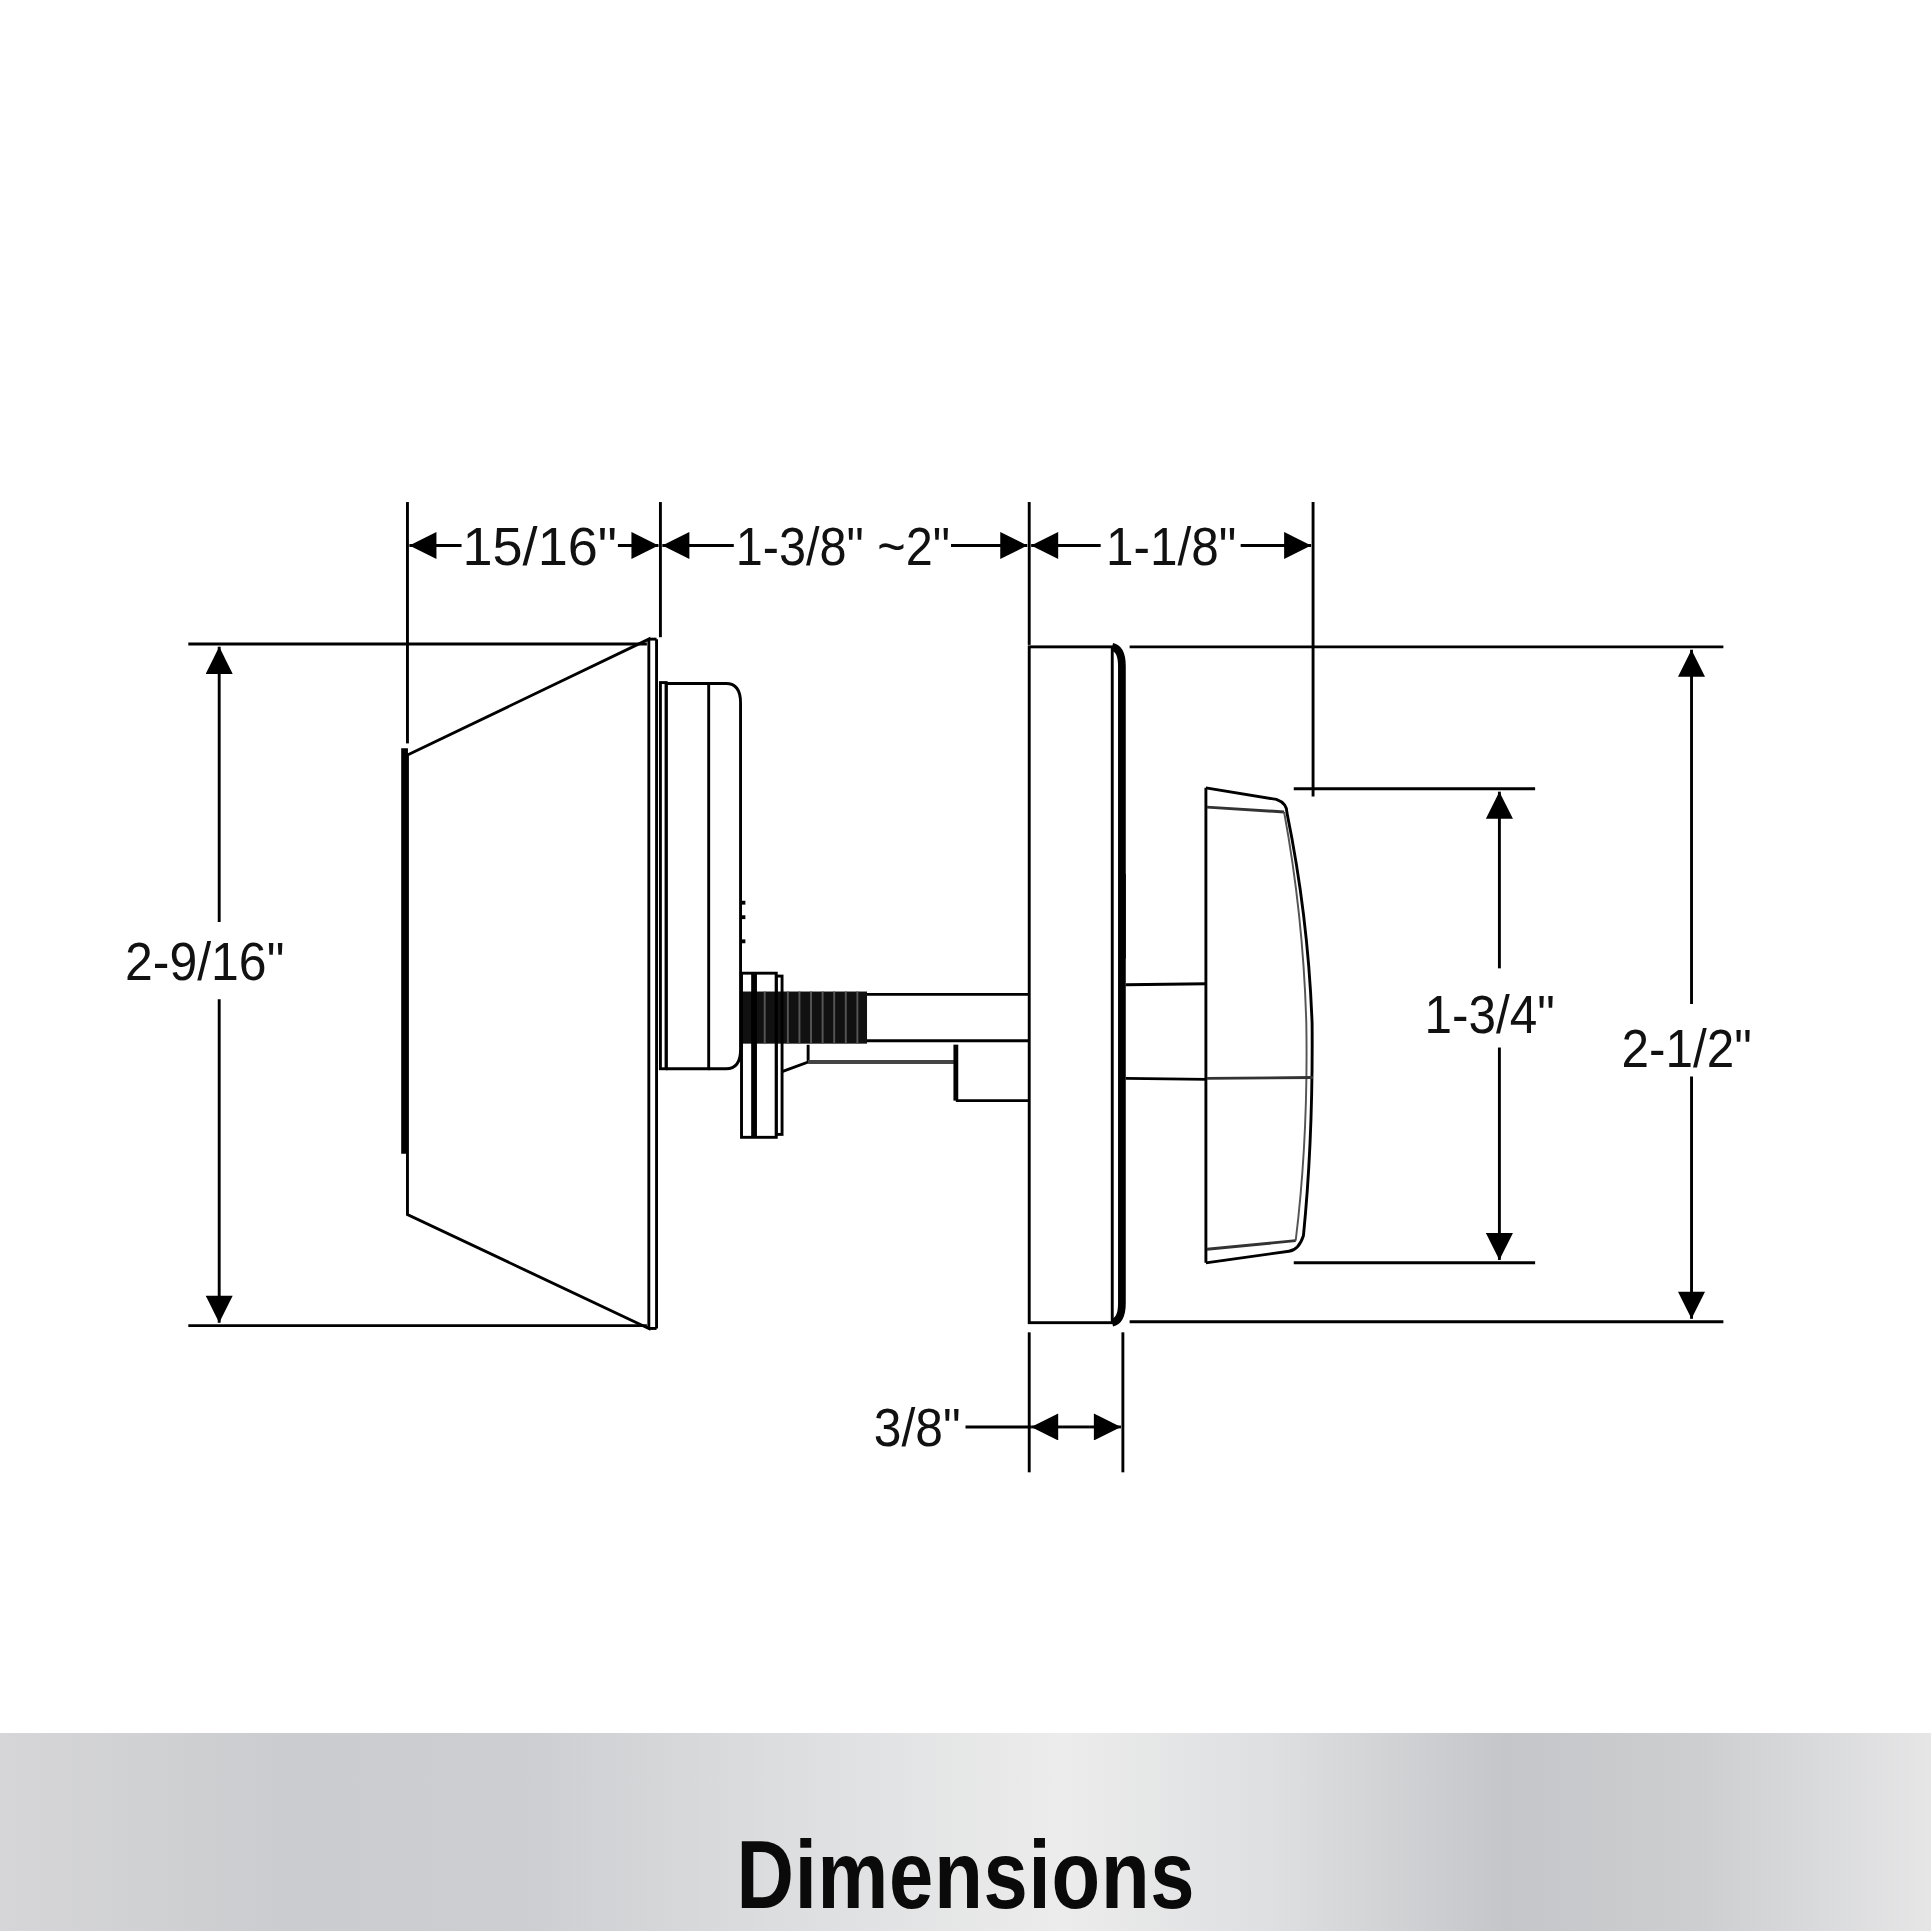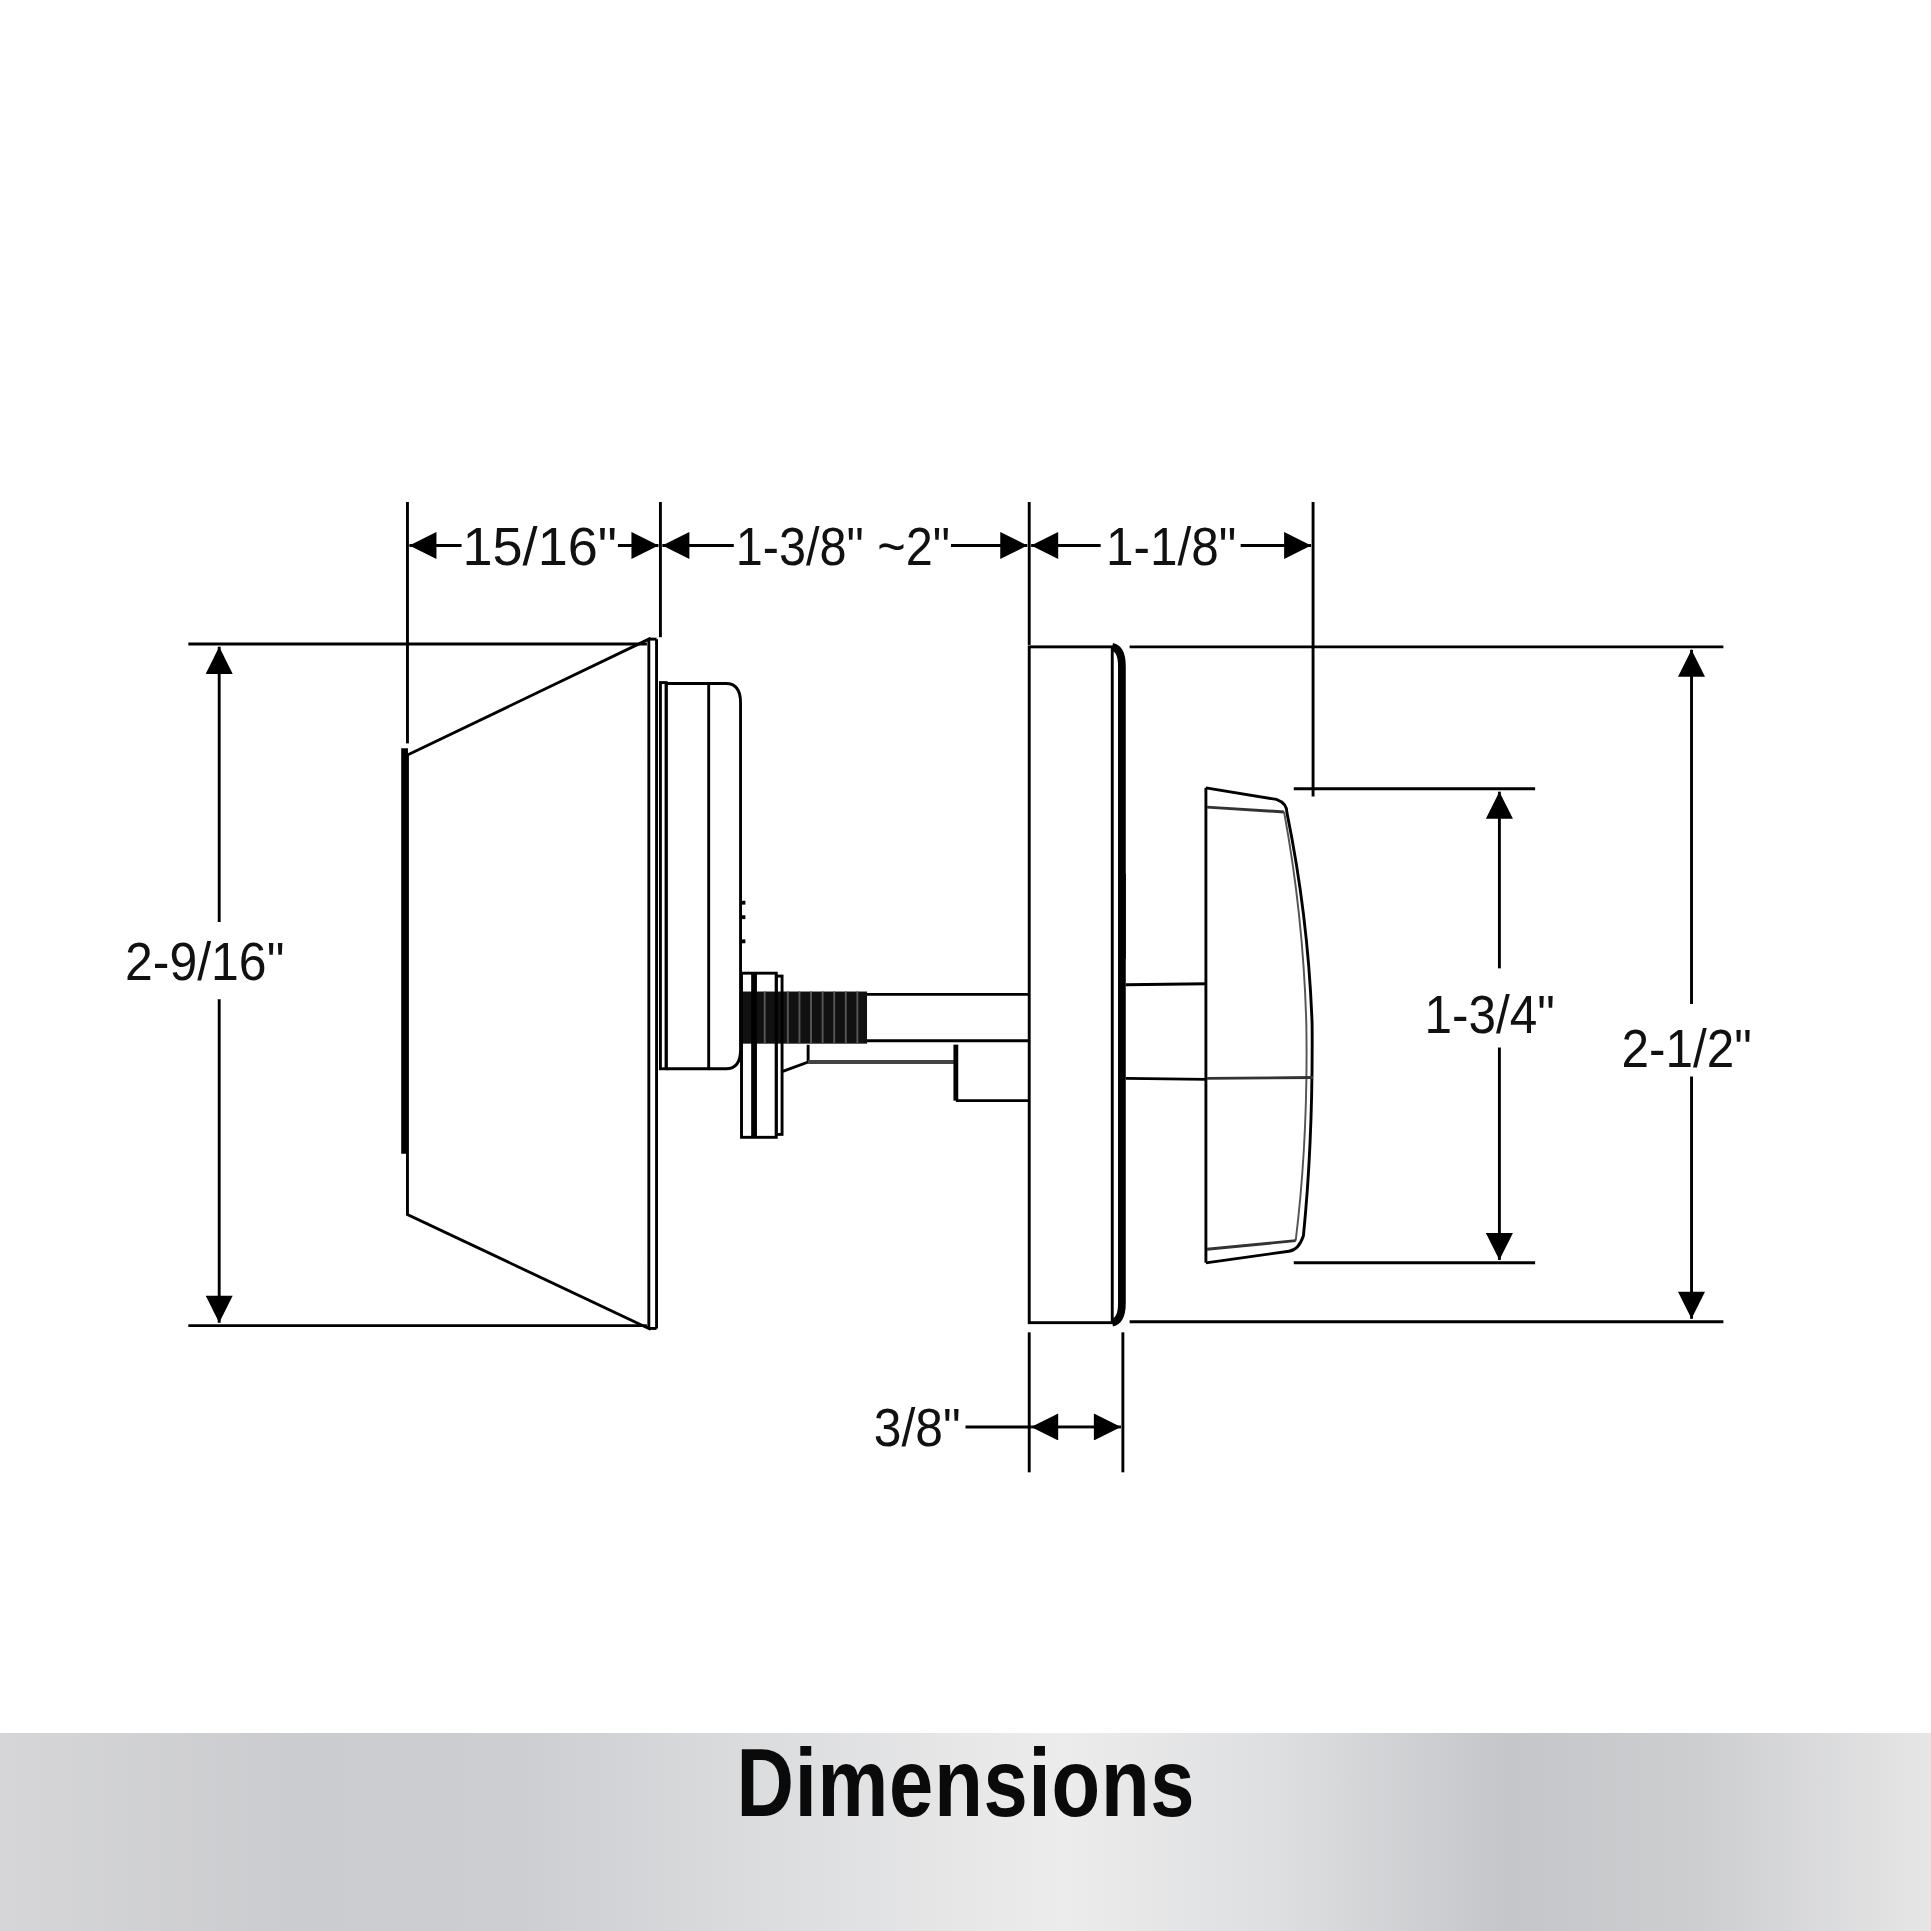--- a/index.html
+++ b/index.html
@@ -12,21 +12,21 @@
   .dim-label {
     font-family: "Liberation Sans", sans-serif;
     font-size: 56px;
     fill: #111111;
   }
   .banner {
     position: absolute; left: 0; top: 1733px; width: 1931px; height: 198px;
     background: linear-gradient(90deg,
       #d6d6d8 0%, #cbcccf 15%, #cdced1 27%, #dcdddf 40%,
       #ececec 55%, #dedfe1 66%, #c5c6c9 78%, #cdced0 88%, #e6e6e7 100%);
-    display: flex; align-items: flex-start; justify-content: center;
+    display: flex; align-items: flex-end; justify-content: center;
   }
   .banner-title {
     font-family: "Liberation Sans", sans-serif;
     font-weight: bold; font-size: 97px; color: #0a0a0a;
     letter-spacing: 1px;
     transform: scaleX(0.82);
     margin-top: -5.8px;
   }
 </style>
 </head>

